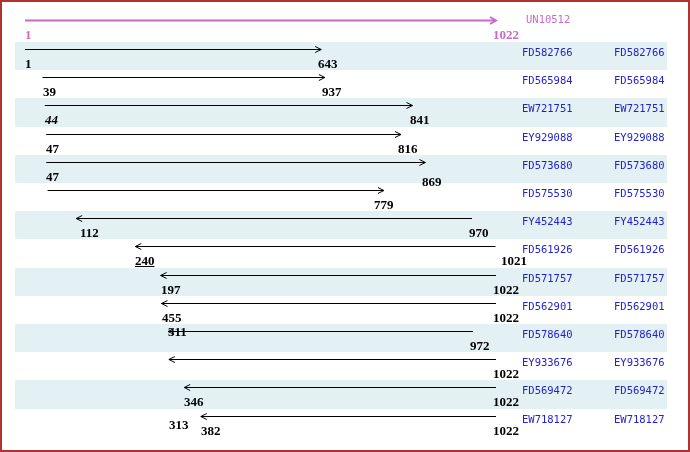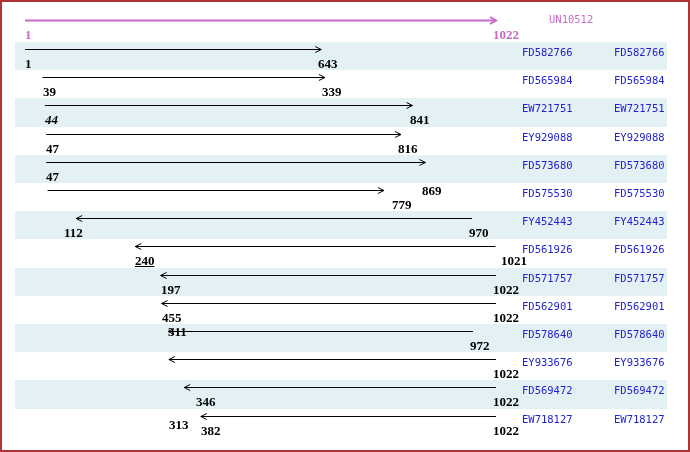--- a/index.html
+++ b/index.html
@@ -32,21 +32,21 @@
     position:absolute;
     font-size:10.5px;line-height:11px;
     letter-spacing:0px;
     color:#2222cc;
     white-space:nowrap;
     text-decoration:none;
     cursor:pointer;
   }
   .ref-name{
     position:absolute;
-    left:547px;top:12px;
+    left:524px;top:12px;
     font-size:10.5px;line-height:11px;
     color:#c76bc7;
     white-space:nowrap;
     text-align:right;
   }
   .ref-num{
     position:absolute;
     font-family:"Liberation Serif", serif;
     font-weight:bold;
     font-size:13px;line-height:13px;
@@ -80,21 +80,21 @@
     <span class="acc acc2" style="left: 612px; top: 45px;">FD582766</span>
   </div>
 
   <div>
     <div class="band" style="top: 68.2px;"></div>
     <svg class="row-arrow" style="top: 69.2px;">
           <line x1="40.5" y1="6.5" x2="322.9" y2="6.5" stroke="#000000" stroke-width="1"></line>
           <path d="M316.9,3.5 L322.9,6.5 L316.9,9.5" fill="none" stroke="#000000" stroke-width="1"></path>
         </svg>
     <span class="num start" style="left: 41px; top: 83.2px;">39</span>
-    <span class="num end" style="left: 320px; top: 83.2px;">339</span>
+    <span class="num end" style="left: 320px; top: 83.2px;">937</span>
     <span class="acc acc1" style="left: 520px; top: 73.2px;">FD565984</span>
     <span class="acc acc2" style="left: 612px; top: 73.2px;">FD565984</span>
   </div>
 
   <div>
     <div class="band shade" style="top: 96.4px;"></div>
     <svg class="row-arrow" style="top: 97.4px;">
           <line x1="42.8" y1="6.5" x2="410.5" y2="6.5" stroke="#000000" stroke-width="1"></line>
           <path d="M404.5,3.5 L410.5,6.5 L404.5,9.5" fill="none" stroke="#000000" stroke-width="1"></path>
         </svg>
@@ -116,44 +116,44 @@
     <span class="acc acc2" style="left: 612px; top: 129.6px;">EY929088</span>
   </div>
 
   <div>
     <div class="band shade" style="top: 152.8px;"></div>
     <svg class="row-arrow" style="top: 153.8px;">
           <line x1="44.2" y1="6.5" x2="423.4" y2="6.5" stroke="#000000" stroke-width="1"></line>
           <path d="M417.4,3.5 L423.4,6.5 L417.4,9.5" fill="none" stroke="#000000" stroke-width="1"></path>
         </svg>
     <span class="num start" style="left: 44px; top: 167.8px;">47</span>
-    <span class="num end" style="left: 420px; top: 182px; text-align: center;">869</span>
+    <span class="num end" style="left: 420px; top: 173px; text-align: center;">869</span>
     <span class="acc acc1" style="left: 520px; top: 157.8px;">FD573680</span>
     <span class="acc acc2" style="left: 612px; top: 157.8px;">FD573680</span>
   </div>
 
   <div>
     <div class="band" style="top: 181px;"></div>
     <svg class="row-arrow" style="top: 182px;">
           <line x1="45.6" y1="6.5" x2="381.9" y2="6.5" stroke="#000000" stroke-width="1"></line>
           <path d="M375.9,3.5 L381.9,6.5 L375.9,9.5" fill="none" stroke="#000000" stroke-width="1"></path>
         </svg>
     <span class="num start" style="left: 46px; top: 196px; margin-top: 24px;">50</span>
-    <span class="num end" style="left: 390px; top: 196px;">779</span>
+    <span class="num end" style="left: 372px; top: 196px;">779</span>
     <span class="acc acc1" style="left: 520px; top: 186px;">FD575530</span>
     <span class="acc acc2" style="left: 612px; top: 186px;">FD575530</span>
   </div>
 
   <div>
     <div class="band shade" style="top: 209.2px;"></div>
     <svg class="row-arrow" style="top: 210.2px;">
           <line x1="74.2" y1="6.5" x2="470.0" y2="6.5" stroke="#000000" stroke-width="1"></line>
           <path d="M80.2,3.5 L74.2,6.5 L80.2,9.5" fill="none" stroke="#000000" stroke-width="1"></path>
         </svg>
-    <span class="num start" style="left: 62px; top: 224.2px;">112</span>
+    <span class="num start" style="left: 78px; top: 224.2px;">112</span>
     <span class="num end" style="left: 467px; top: 224.2px;">970</span>
     <span class="acc acc1" style="left: 520px; top: 214.2px;">FY452443</span>
     <span class="acc acc2" style="left: 612px; top: 214.2px;">FY452443</span>
   </div>
 
   <div>
     <div class="band" style="top: 237.4px;"></div>
     <svg class="row-arrow" style="top: 238.4px;">
           <line x1="133.3" y1="6.5" x2="493.5" y2="6.5" stroke="#000000" stroke-width="1"></line>
           <path d="M139.3,3.5 L133.3,6.5 L139.3,9.5" fill="none" stroke="#000000" stroke-width="1"></path>
@@ -211,21 +211,21 @@
     <span class="acc acc1" style="left: 520px; top: 355.2px;">EY933676</span>
     <span class="acc acc2" style="left: 612px; top: 355.2px;">EY933676</span>
   </div>
 
   <div>
     <div class="band shade" style="top: 378.4px;"></div>
     <svg class="row-arrow" style="top: 379.4px;">
           <line x1="182.2" y1="6.5" x2="494.0" y2="6.5" stroke="#000000" stroke-width="1"></line>
           <path d="M188.2,3.5 L182.2,6.5 L188.2,9.5" fill="none" stroke="#000000" stroke-width="1"></path>
         </svg>
-    <span class="num start" style="left: 182px; top: 393.4px; margin-left: 12px;">346</span>
+    <span class="num start" style="left: 182px; top: 393.4px;">346</span>
     <span class="num end" style="left: 491px; top: 393.4px;">1022</span>
     <span class="acc acc1" style="left: 520px; top: 383.4px;">FD569472</span>
     <span class="acc acc2" style="left: 612px; top: 383.4px;">FD569472</span>
   </div>
 
   <div>
     <div class="band" style="top: 406.6px;"></div>
     <svg class="row-arrow" style="top: 407.6px;">
           <line x1="198.8" y1="6.5" x2="494.0" y2="6.5" stroke="#000000" stroke-width="1"></line>
           <path d="M204.8,3.5 L198.8,6.5 L204.8,9.5" fill="none" stroke="#000000" stroke-width="1"></path>

